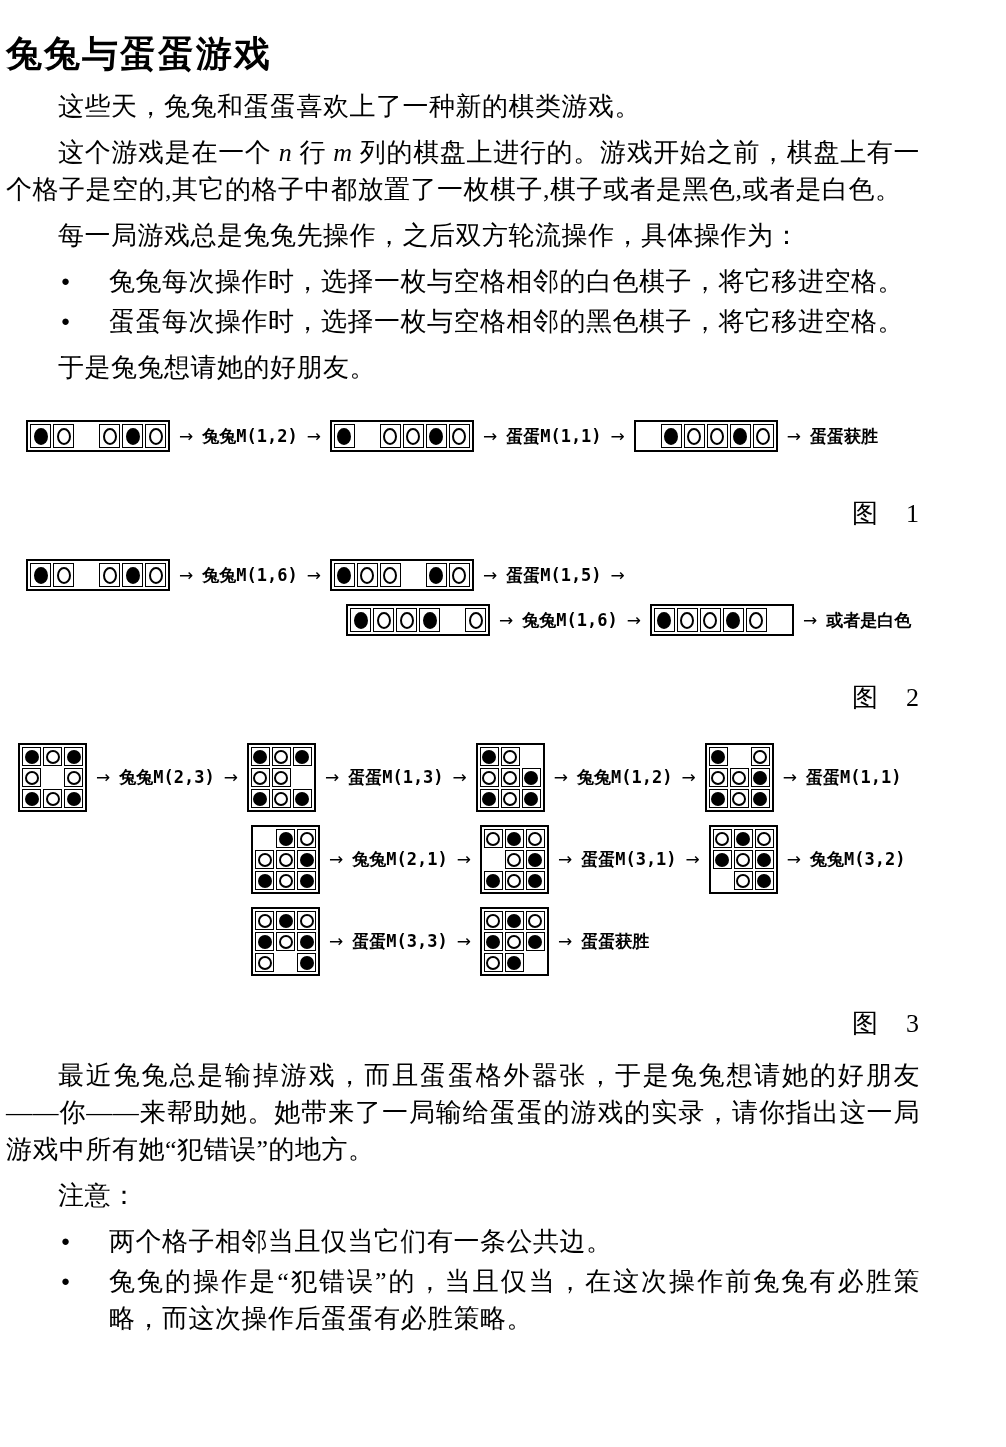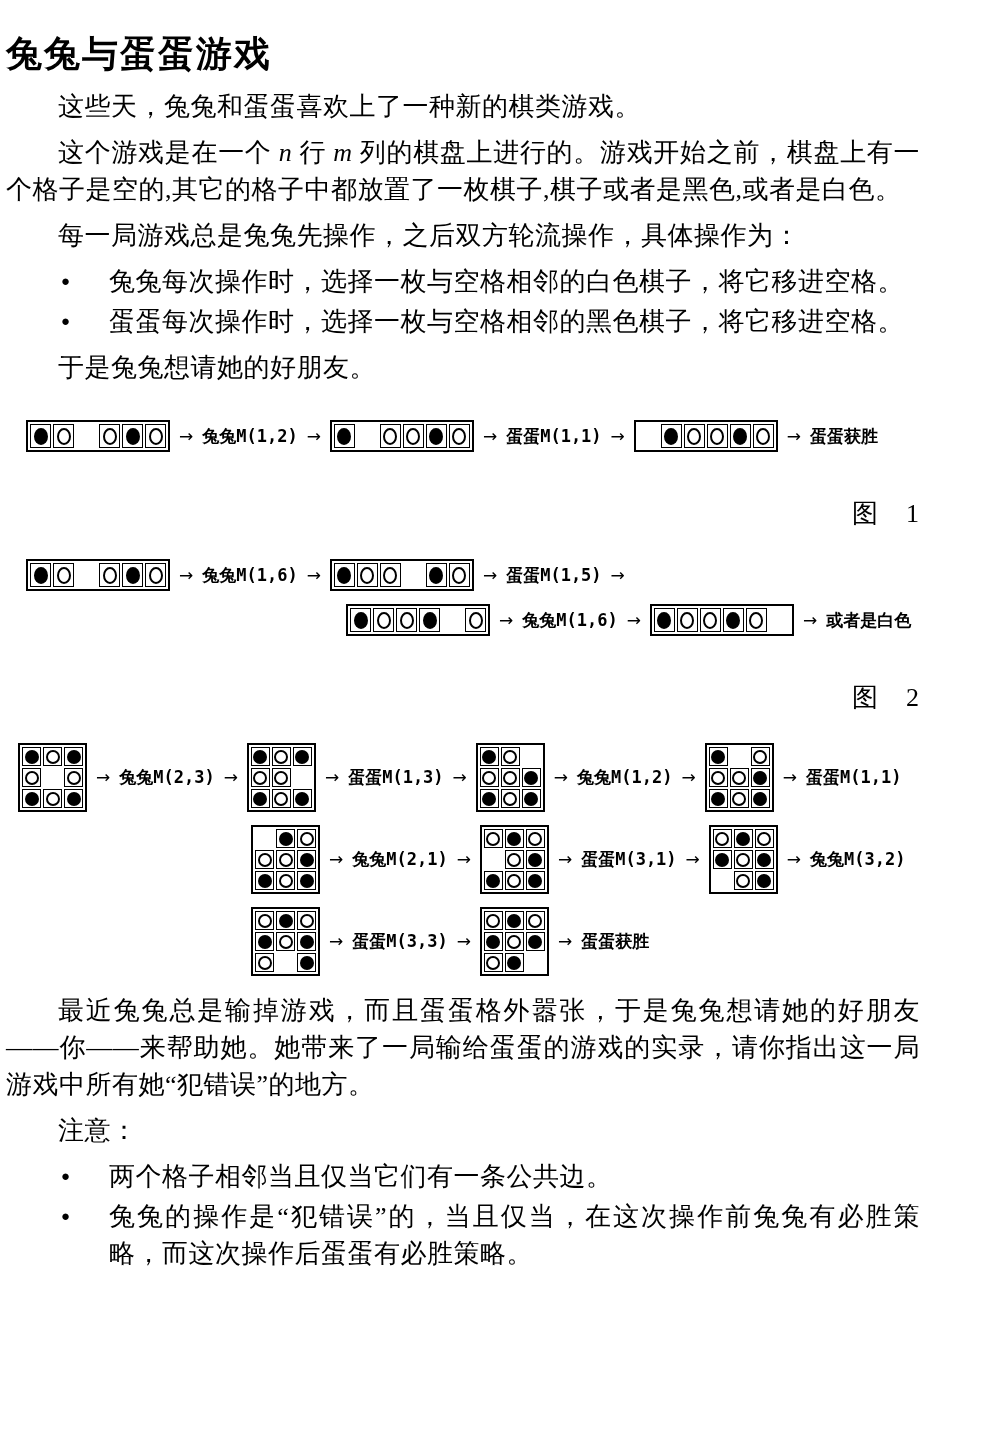--- a/index.html
+++ b/index.html
@@ -561,20 +561,21 @@
             </div>
             <div class="cell">
               <span class="piece black"></span>
             </div>
             <div class="cell empty"></div>
           </div>
           <span class="fig-arrow">→</span>
           <span class="fig-label">蛋蛋获胜</span>
         </div>
       </div>
+    <div class="fig-caption fig3-caption">图　3</div>
   </div>
 
   <p class="para indent" style="margin-top:16px;">最近兔兔总是输掉游戏，而且蛋蛋格外嚣张，于是兔兔想请她的好朋友——你——来帮助她。她带来了一局输给蛋蛋的游戏的实录，请你指出这一局游戏中所有她“犯错误”的地方。</p>
 
   <p class="para indent">注意：</p>
 
   <div class="bullet-list">
     <div class="bullet-item">
       <span class="bullet-marker">●</span>
       <span class="bullet-text">两个格子相邻当且仅当它们有一条公共边。</span>

